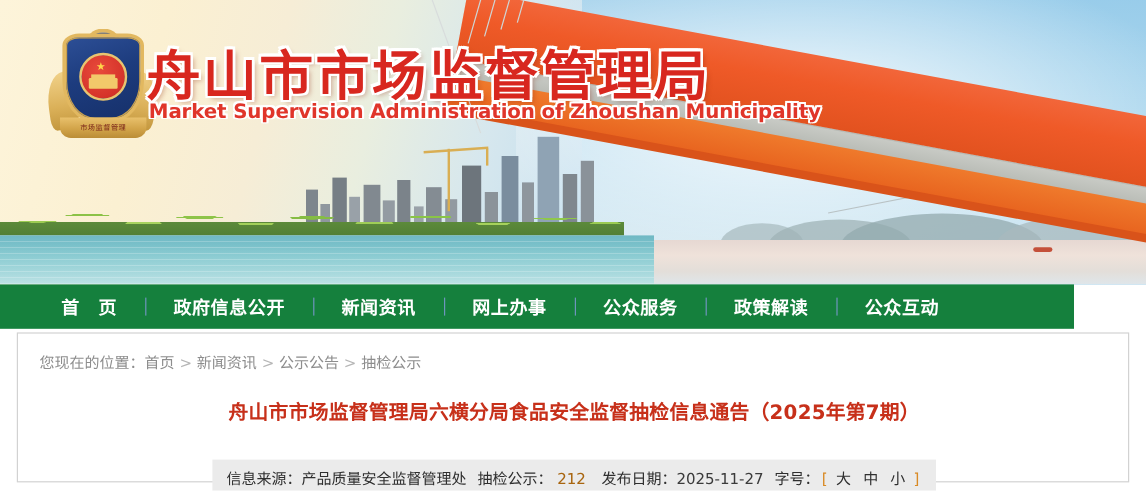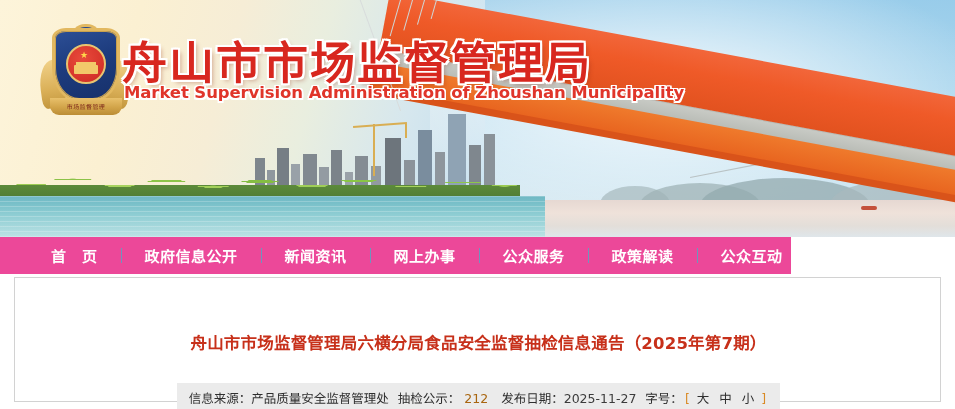--- a/index.html
+++ b/index.html
@@ -186,22 +186,22 @@
     font-family:"DejaVu Sans","Liberation Sans",sans-serif;
     text-shadow:
       -1.5px -1.5px 0 #fff, 1.5px -1.5px 0 #fff,
       -1.5px 1.5px 0 #fff, 1.5px 1.5px 0 #fff,
       -1.5px 0 0 #fff, 1.5px 0 0 #fff, 0 -1.5px 0 #fff, 0 1.5px 0 #fff;
     white-space:nowrap;
   }
 
   
   .nav {
-    position:absolute; left:0; top:237px; width:791px; height:37px;
-    background:#ec4899;
+    position:absolute; left:0; top:237px; width:895px; height:37px;
+    background:#15803d;
     display:flex; align-items:center;
   }
   .nav-inner { display:flex; align-items:center; margin-left:28px; }
   .nav-item {
     color:#ffffff; font-size:15px; font-weight:bold;
     font-family:"DejaVu Sans","Liberation Sans",sans-serif;
     padding:0 23px; white-space:nowrap; cursor:pointer; letter-spacing:.5px;
   }
   .nav-sep { width:1px; height:15px; background:#6f95bd; }
 
@@ -327,20 +327,23 @@
       <div class="nav-item">公众服务</div>
       <div class="nav-sep"></div>
       <div class="nav-item">政策解读</div>
       <div class="nav-sep"></div>
       <div class="nav-item">公众互动</div>
     </div>
   </div>
 
   <div class="content-box">
 
+    <div class="crumb">
+      <span>您现在的位置：</span><a>首页</a><span class="c-sep">&gt;</span><a>新闻资讯</a><span class="c-sep">&gt;</span><a>公示公告</a><span class="c-sep">&gt;</span><a>抽检公示</a>
+    </div>
 
     <div class="art-title">舟山市市场监督管理局六横分局食品安全监督抽检信息通告（2025年第7期）</div>
 
     <div class="meta-wrap">
       <div class="meta">
         <span class="seg"><span>信息来源：</span><span>产品质量安全监督管理处</span></span>
           <span class="seg"><span>抽检公示：</span><span class="num">212</span></span>
           <span class="seg"><span>发布日期：</span><span class="date">2025-11-27</span></span>
           <span><span>字号：</span><span class="brk">[</span><span class="fs">大</span><span class="fs">中</span><span class="fs">小</span><span class="brk">]</span></span>
       </div>

